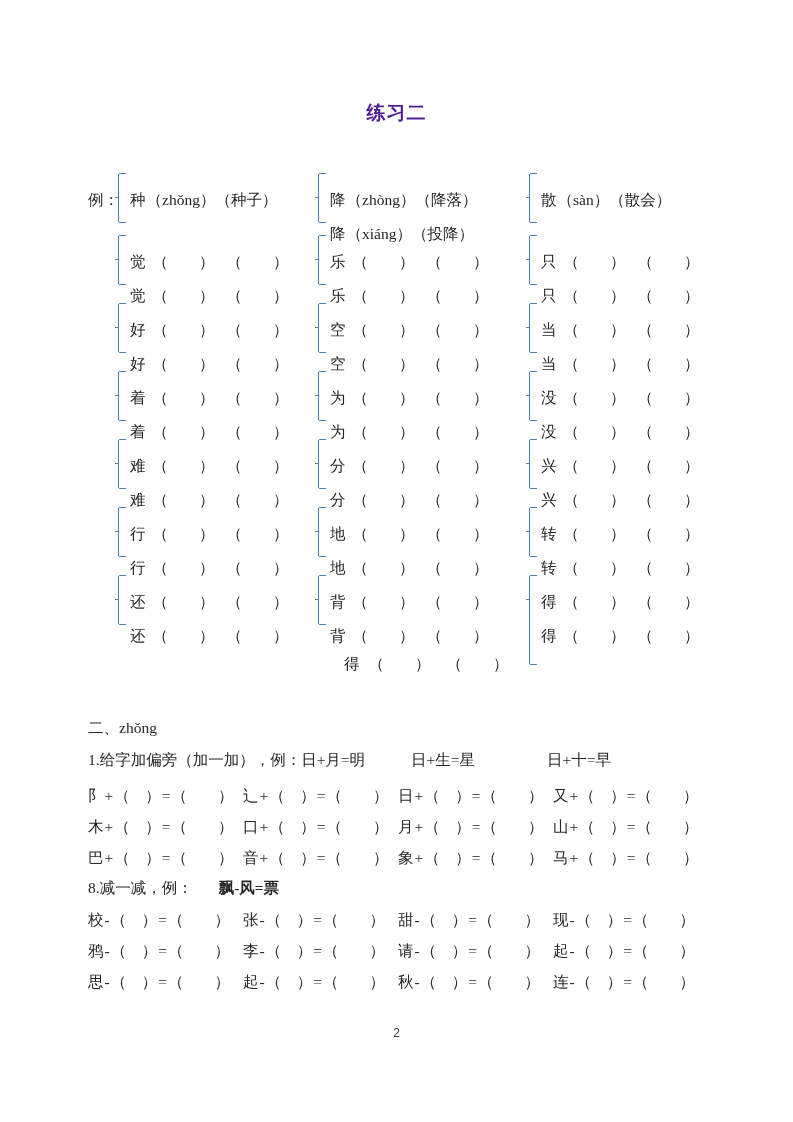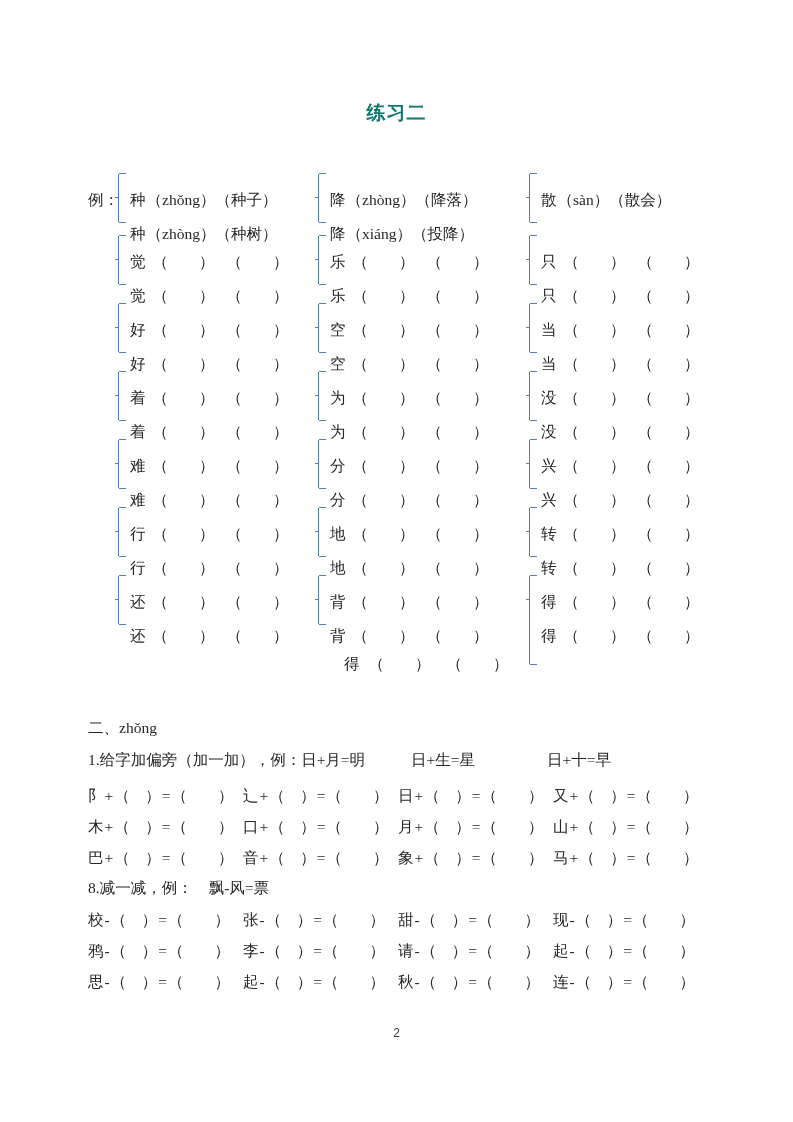--- a/index.html
+++ b/index.html
@@ -25,21 +25,21 @@
   
   .doc-title {
     position: absolute;
     top: 100px;
     left: 0;
     width: 100%;
     text-align: center;
     font-size: 19px;
     font-weight: bold;
     letter-spacing: 1px;
-    color: #0f766e;
+    color: #4c1d95;
     font-family: "Liberation Sans", "DejaVu Sans", sans-serif;
   }
 
   
   .heading {
     position: absolute;
     left: 88px;
     font-size: 15.5px;
     color: #1f1f1f;
     white-space: nowrap;
@@ -179,21 +179,20 @@
 
   <div id="part1">
     <div class="ex-label">例：</div>
     <div class="col col-a">
         <div class="grp example" style="position: absolute; top: 0px;">
           <div class="brace">
             <span class="nub"></span>
           </div>
           <div class="rows">
             <div class="row"><span class="ch">种</span><span class="paren ex">（zhǒng）</span><span class="paren ex">（种子）</span></div>
-            <div class="row"><span class="ch">种</span><span class="paren ex">（zhòng）</span><span class="paren ex">（种树）</span></div>
           </div>
         </div>
         <div class="grp" style="position: absolute; top: 62px;">
           <div class="brace">
             <span class="nub"></span>
           </div>
           <div class="rows">
             <div class="row"><span class="ch">觉</span><span class="paren w-a">（　　）</span><span class="paren w-b">（　　）</span></div>
             <div class="row"><span class="ch">觉</span><span class="paren w-a">（　　）</span><span class="paren w-b">（　　）</span></div>
           </div>
@@ -376,21 +375,21 @@
             <div class="row"><span class="ch">得</span><span class="paren w-a">（　　）</span><span class="paren w-b">（　　）</span></div>
             <div class="row"><span class="ch">得</span><span class="paren w-a">（　　）</span><span class="paren w-b">（　　）</span></div>
           </div>
         </div>
       </div>
   </div>
 
   <div id="part2">
     <div class="sub-heading" style="top:0px;">二、zhǒng</div>
     <div class="sub-heading" style="top:32px;"><span>1.给字加偏旁（加一加），例：日+月=明</span><span style="margin-left: 46px;">日+生=星</span><span style="margin-left: 72px;">日+十=早</span></div>
-    <div class="sub-heading" style="top:160px;"><span>8.减一减，例：</span><span style="margin-left: 16px;">飘-风=票</span></div>
+    <div class="sub-heading" style="top:160px;"><span>8.减一减，例：</span><span style="margin-left: 26px; font-weight: bold;">飘-风=票</span></div>
   <div class="eq-row" style="top: 68px;"><span class="eq"><span>阝</span><span class="op">+</span><span>（　）</span><span class="op">=</span><span>（　　）</span></span><span class="eq"><span>辶</span><span class="op">+</span><span>（　）</span><span class="op">=</span><span>（　　）</span></span><span class="eq"><span>日</span><span class="op">+</span><span>（　）</span><span class="op">=</span><span>（　　）</span></span><span class="eq"><span>又</span><span class="op">+</span><span>（　）</span><span class="op">=</span><span>（　　）</span></span></div>
       <div class="eq-row" style="top: 99px;"><span class="eq"><span>木</span><span class="op">+</span><span>（　）</span><span class="op">=</span><span>（　　）</span></span><span class="eq"><span>口</span><span class="op">+</span><span>（　）</span><span class="op">=</span><span>（　　）</span></span><span class="eq"><span>月</span><span class="op">+</span><span>（　）</span><span class="op">=</span><span>（　　）</span></span><span class="eq"><span>山</span><span class="op">+</span><span>（　）</span><span class="op">=</span><span>（　　）</span></span></div>
       <div class="eq-row" style="top: 130px;"><span class="eq"><span>巴</span><span class="op">+</span><span>（　）</span><span class="op">=</span><span>（　　）</span></span><span class="eq"><span>音</span><span class="op">+</span><span>（　）</span><span class="op">=</span><span>（　　）</span></span><span class="eq"><span>象</span><span class="op">+</span><span>（　）</span><span class="op">=</span><span>（　　）</span></span><span class="eq"><span>马</span><span class="op">+</span><span>（　）</span><span class="op">=</span><span>（　　）</span></span></div>
       <div class="eq-row" style="top: 192px;"><span class="eq"><span>校</span><span class="op">-</span><span>（　）</span><span class="op">=</span><span>（　　）</span></span><span class="eq"><span>张</span><span class="op">-</span><span>（　）</span><span class="op">=</span><span>（　　）</span></span><span class="eq"><span>甜</span><span class="op">-</span><span>（　）</span><span class="op">=</span><span>（　　）</span></span><span class="eq"><span>现</span><span class="op">-</span><span>（　）</span><span class="op">=</span><span>（　　）</span></span></div>
       <div class="eq-row" style="top: 223px;"><span class="eq"><span>鸦</span><span class="op">-</span><span>（　）</span><span class="op">=</span><span>（　　）</span></span><span class="eq"><span>李</span><span class="op">-</span><span>（　）</span><span class="op">=</span><span>（　　）</span></span><span class="eq"><span>请</span><span class="op">-</span><span>（　）</span><span class="op">=</span><span>（　　）</span></span><span class="eq"><span>起</span><span class="op">-</span><span>（　）</span><span class="op">=</span><span>（　　）</span></span></div>
       <div class="eq-row" style="top: 254px;"><span class="eq"><span>思</span><span class="op">-</span><span>（　）</span><span class="op">=</span><span>（　　）</span></span><span class="eq"><span>起</span><span class="op">-</span><span>（　）</span><span class="op">=</span><span>（　　）</span></span><span class="eq"><span>秋</span><span class="op">-</span><span>（　）</span><span class="op">=</span><span>（　　）</span></span><span class="eq"><span>连</span><span class="op">-</span><span>（　）</span><span class="op">=</span><span>（　　）</span></span></div>
     </div>
 
   <div class="page-number">2</div>
 </div>

